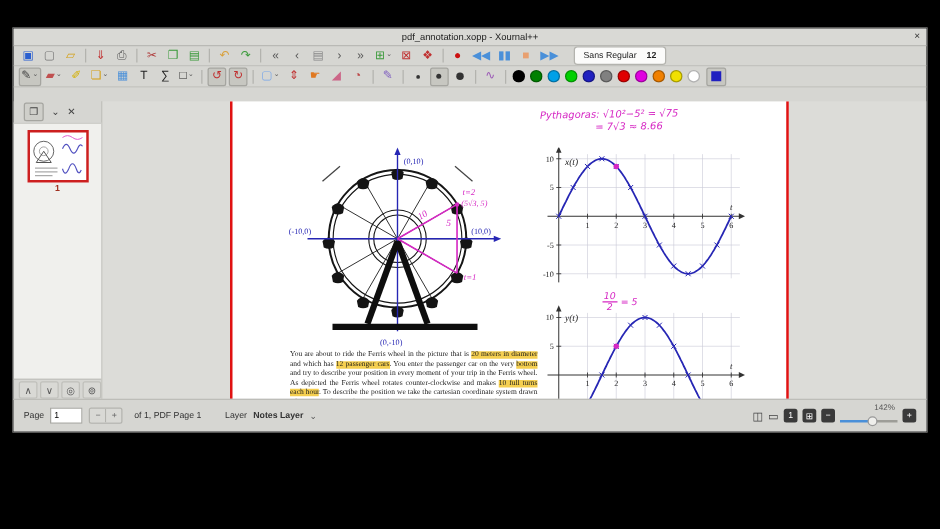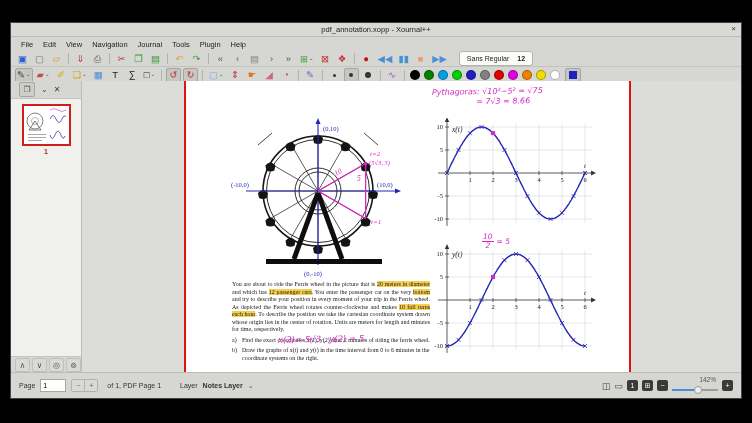--- a/index.html
+++ b/index.html
@@ -1,17 +1,17 @@
 <!DOCTYPE html>
 <html><head>
 <meta charset="utf-8">
 <style>
   html,body{margin:0;padding:0;width:752px;height:423px;background:#000;overflow:hidden;
     font-family:"Liberation Sans",sans-serif;}
-  .window{position:absolute;left:10px;top:22px;width:732px;height:377px;background:#d6d6d2;
+  .window{position:absolute;left:10px;top:22px;width:732px;height:324px;background:#d6d6d2;
     border:1px solid #444;box-sizing:border-box;}
   
   .titlebar{height:13px;background:#d9d9d5;border-bottom:1px solid #b9b9b5;display:flex;
     align-items:center;justify-content:center;position:relative;font-size:7.5px;color:#222;}
   .closebtn{position:absolute;right:5px;top:1px;font-size:8px;color:#333;cursor:default;}
   
   .menubar{height:14px;display:flex;align-items:center;padding-left:5px;font-size:7.5px;color:#1c1c1c;}
   .menu-item{padding:0 5px;}
   
   .toolbar{display:flex;align-items:center;padding:0 3px;border-bottom:1px solid #c3c3bf;}
@@ -91,30 +91,20 @@
 </head>
 <body>
 
 <div class="window">
 
   <div class="titlebar">
     <span>pdf_annotation.xopp - Xournal++</span>
     <span class="closebtn">×</span>
   </div>
 
-  <div class="menubar" id="menubar">
-      <span class="menu-item">File</span>
-      <span class="menu-item">Edit</span>
-      <span class="menu-item">View</span>
-      <span class="menu-item">Navigation</span>
-      <span class="menu-item">Journal</span>
-      <span class="menu-item">Tools</span>
-      <span class="menu-item">Plugin</span>
-      <span class="menu-item">Help</span>
-    </div>
 
   <div class="toolbar" id="tb1">
     <div id="tb1icons" style="display:flex;align-items:center;">
         <span class="icon-btn">
           <span style="color: rgb(42, 95, 208);">▣</span>
         </span>
         <span class="icon-btn">
           <span style="color: rgb(119, 119, 119);">▢</span>
         </span>
         <span class="icon-btn">

